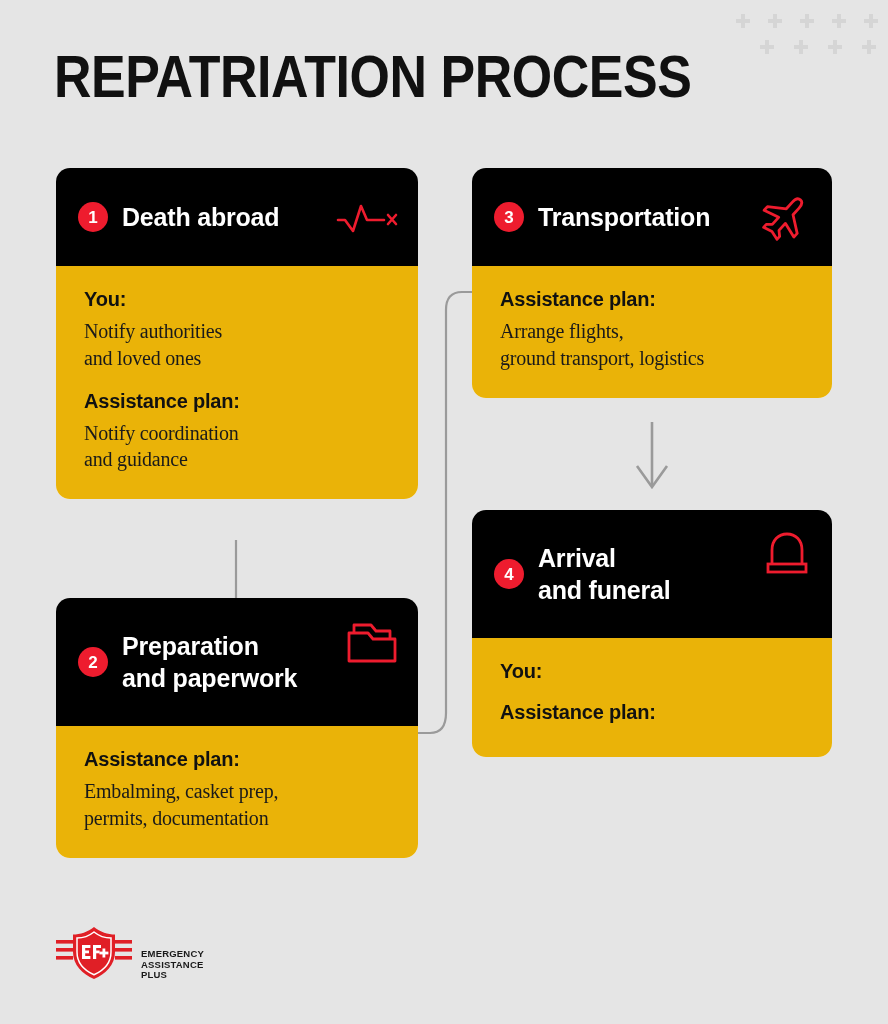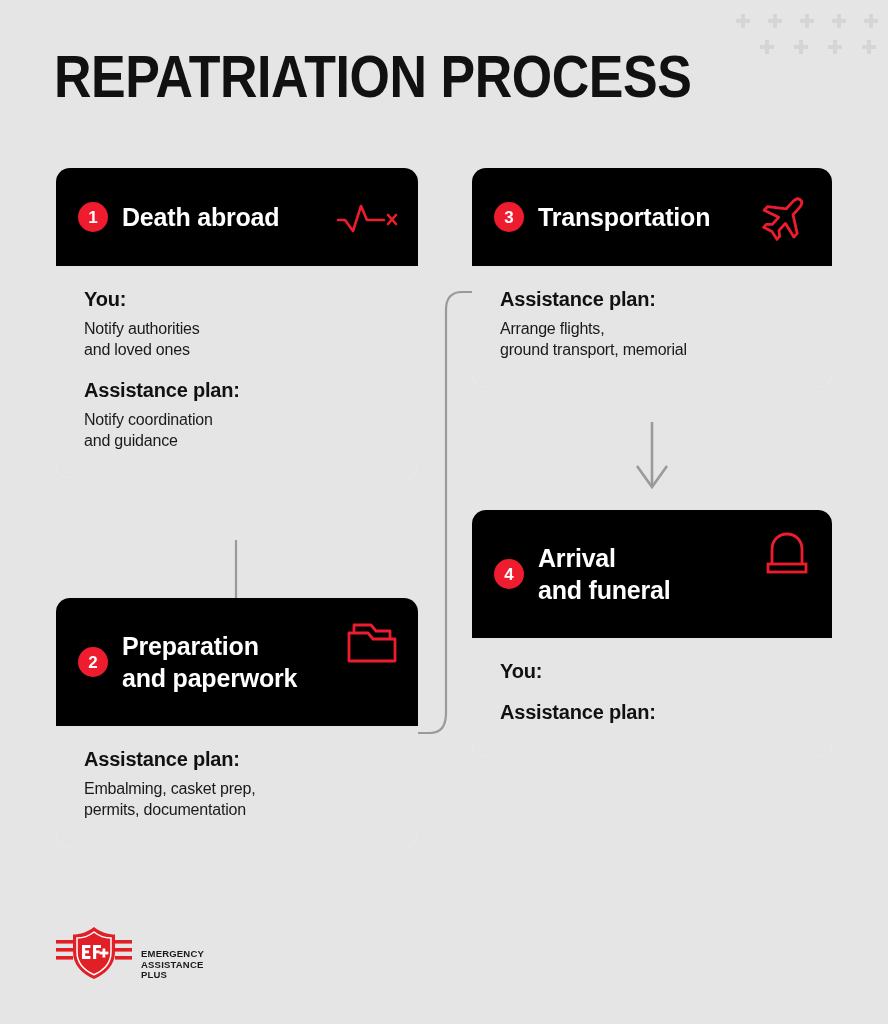--- a/index.html
+++ b/index.html
@@ -49,25 +49,25 @@
     display:flex; align-items:center; justify-content:center;
     line-height:1;
   }
   .head-title {
     flex:1 1 auto;
     font-size:25px; font-weight:bold; line-height:1.28;
     letter-spacing:-0.2px; white-space:pre-line;
   }
   .head-icon { flex:0 0 auto; display:flex; align-items:center; justify-content:center; }
 
-  .card-body { padding:22px 24px 26px 28px; background:#e5e5e5; }
+  .card-body { padding:22px 24px 26px 28px; background:#eab308; }
   .blk { margin-bottom:18px; }
   .blk:last-child { margin-bottom:0; }
   .blk-label { font-size:20px; font-weight:bold; color:#111; margin-bottom:7px; letter-spacing:-0.2px; }
-  .blk-text  { font-size:16px; color:#1a1a1a; line-height:1.34; white-space:pre-line; letter-spacing:-0.2px; }
+  .blk-text  { font-size:20px; color:#1a1a1a; line-height:1.34; white-space:pre-line; letter-spacing:-0.2px;font-family:Liberation Serif, serif; }
 
   
   .logo { position:absolute; left:56px; top:925px; display:flex; align-items:flex-end; gap:9px; }
   .logo-mark { position:relative; width:76px; height:56px; }
   .logo-word {
     font-family:"Liberation Sans Narrow","Liberation Sans",sans-serif;
     font-size:9.5px; font-weight:bold; color:#1a1a1a;
     line-height:1.12; letter-spacing:0.2px; text-transform:uppercase;
     white-space:pre-line;
   }
@@ -162,21 +162,21 @@
                      L31.5,41 L36,45 L36,49 L27,46.5 L18,49 L18,45 L22.5,41
                      L22.5,31.5 L7,36 L7,31 L22.5,20 L22.5,11 C22.5,7 24,4 27,4 Z" stroke="#ee1c2e" stroke-width="2.8" fill="none" stroke-linejoin="round"></path>
           </g>
         </svg>
       </div>
     </div>
     <div class="card-body">
       <div class="blk">
         <div class="blk-label">Assistance plan:</div>
         <div class="blk-text">Arrange flights,
-ground transport, memorial</div>
+ground transport, logistics</div>
       </div>
     </div>
   </div>
 
   <div class="card" style="left:472px; top:510px; width:360px;">
     <div class="card-head" style="min-height:128px;">
       <div class="badge">4</div>
       <div class="head-title">Arrival
 and funeral</div>
       <div class="head-icon" style="align-self:flex-start; margin-top:2px;">

